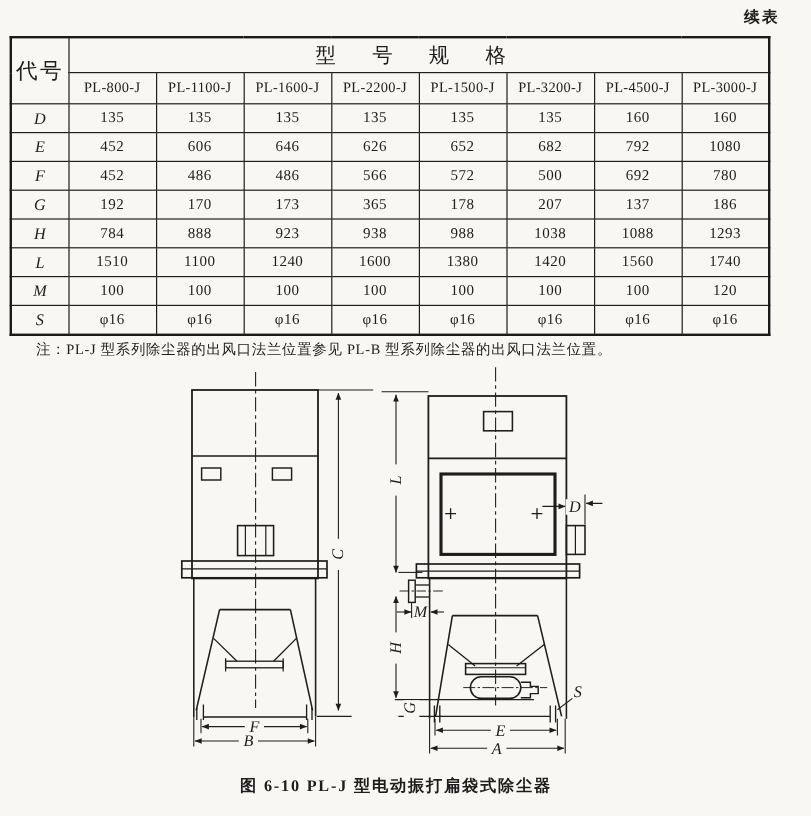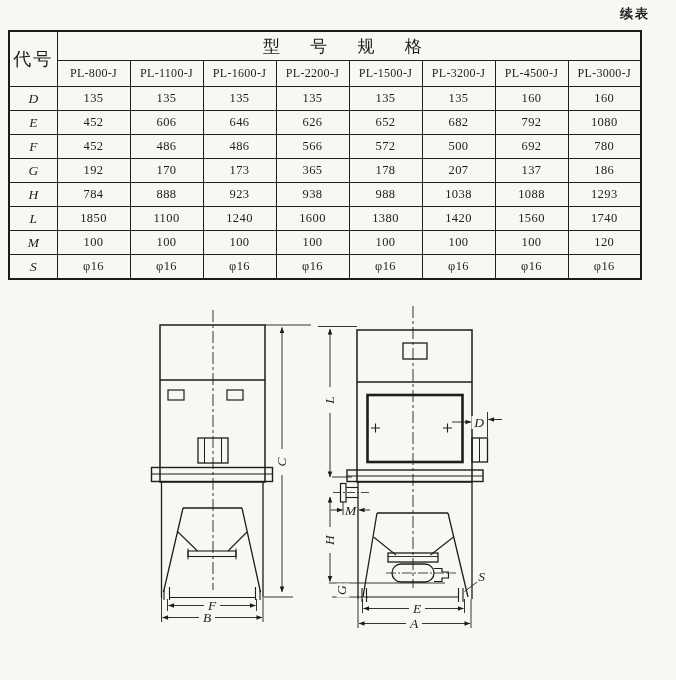--- a/index.html
+++ b/index.html
@@ -123,21 +123,21 @@
         <td class="val">888</td>
         <td class="val">923</td>
         <td class="val">938</td>
         <td class="val">988</td>
         <td class="val">1038</td>
         <td class="val">1088</td>
         <td class="val">1293</td>
       </tr>
       <tr>
         <td class="code">L</td>
-        <td class="val">1850</td>
+        <td class="val">1510</td>
         <td class="val">1100</td>
         <td class="val">1240</td>
         <td class="val">1600</td>
         <td class="val">1380</td>
         <td class="val">1420</td>
         <td class="val">1560</td>
         <td class="val">1740</td>
       </tr>
       <tr>
         <td class="code">M</td>
@@ -157,20 +157,21 @@
         <td class="val">φ16</td>
         <td class="val">φ16</td>
         <td class="val">φ16</td>
         <td class="val">φ16</td>
         <td class="val">φ16</td>
         <td class="val">φ16</td>
       </tr>
     </tbody>
   </table>
 
+  <div class="note">注：PL-J 型系列除尘器的出风口法兰位置参见 PL-B 型系列除尘器的出风口法兰位置。</div>
 
   <svg class="diagram" width="676" height="342" viewBox="0 0 676 342">
     <defs>
       <marker id="ar" viewBox="0 0 10 10" refX="9.5" refY="5" markerWidth="8.5" markerHeight="6.5" orient="auto-start-reverse">
         <path d="M0,1 L10,5 L0,9 z" fill="#1d1d1d"></path>
       </marker>
     </defs>
 
     <g stroke="#1d1d1d" fill="none" stroke-linecap="butt">
 
@@ -279,14 +280,15 @@
         <text x="350.5" y="214.5">M</text>
         <text transform="translate(334,240) rotate(-90)">H</text>
         <text transform="translate(346,290) rotate(-90)">G</text>
         <text x="481.5" y="281">S</text>
         <text x="417" y="313">E</text>
         <text x="414" y="328">A</text>
       </g>
     </g>
   </svg>
 
+  <div class="caption">图 6-10  PL-J 型电动振打扁袋式除尘器</div>
 
 </div>
 
 </body></html>

